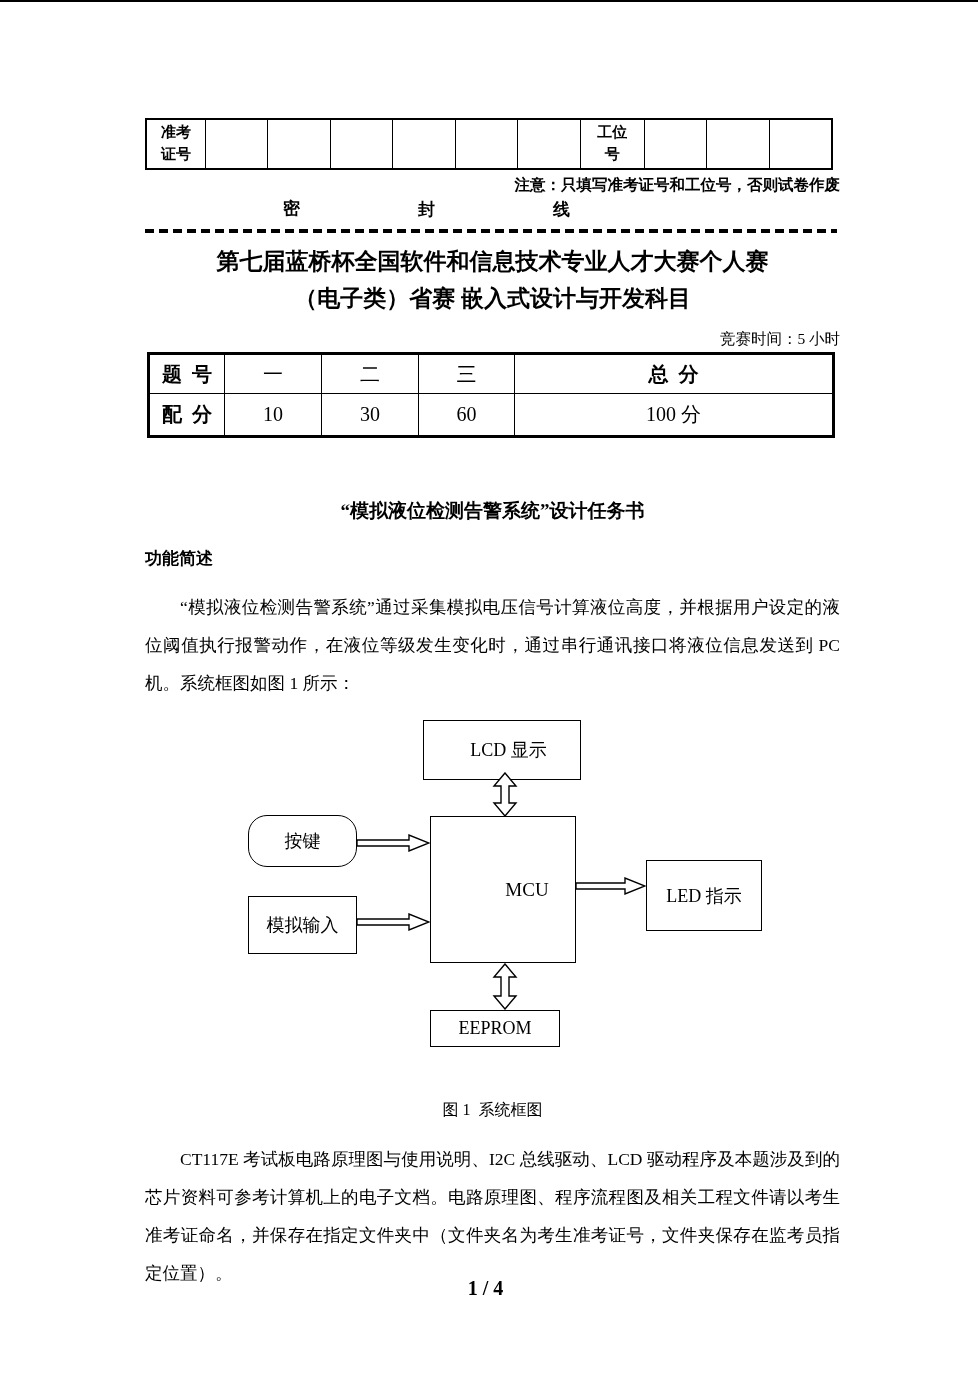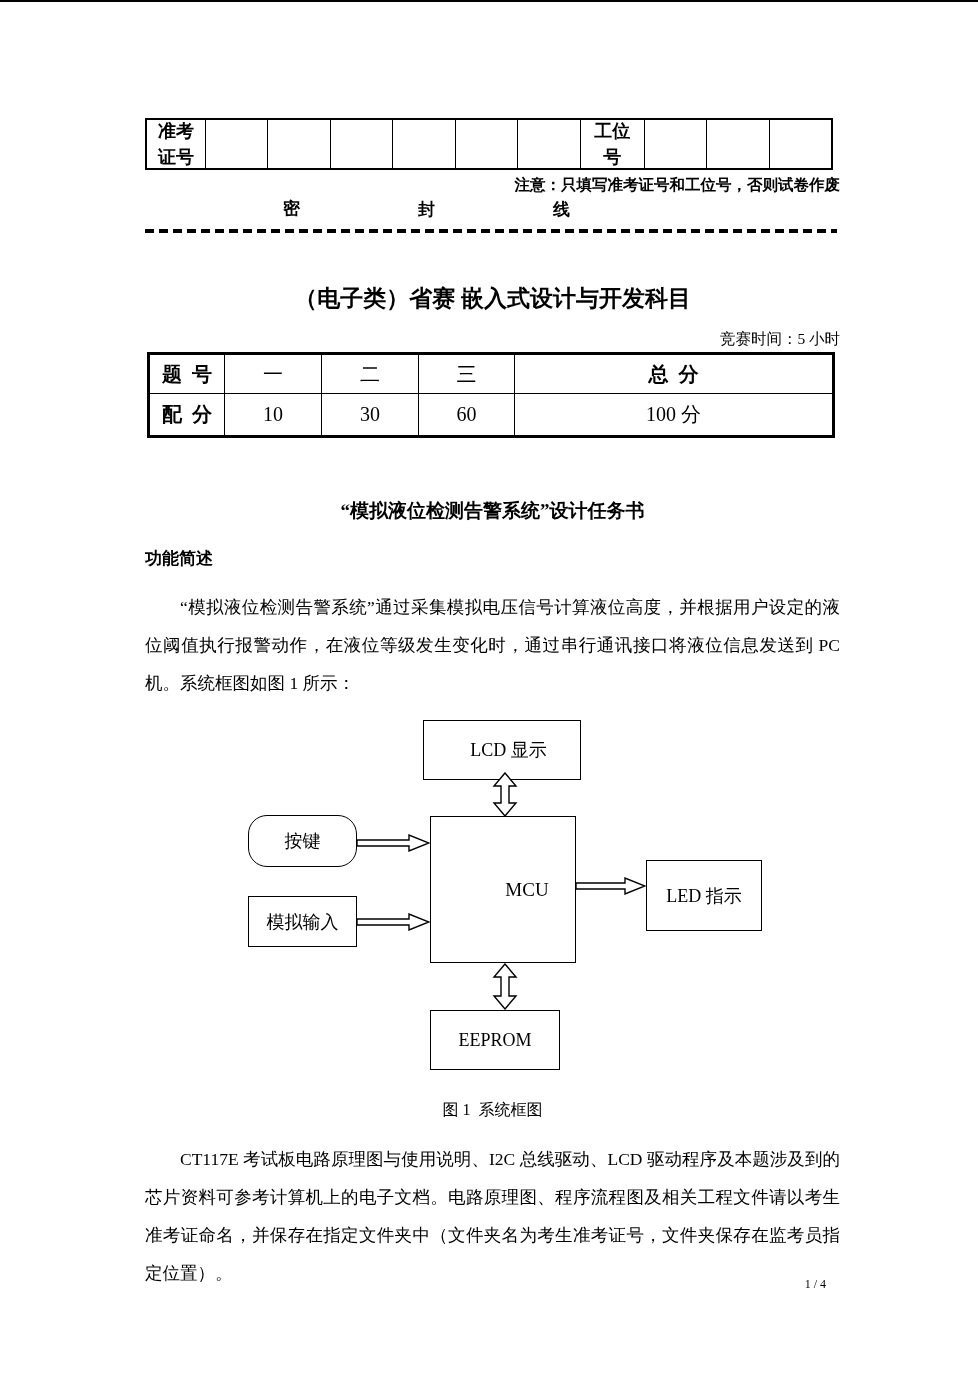--- a/index.html
+++ b/index.html
@@ -19,21 +19,21 @@
   .exam-table{
     left:145px;top:118px;width:688px;height:52px;
     display:flex;border:2px solid #000;box-sizing:border-box;
   }
   .exam-table .cell{
     border-left:1px solid #000;flex:1 1 auto;box-sizing:border-box;
   }
   .exam-table .cell:first-child{border-left:none;}
   .exam-table .lbl{
     flex:0 0 auto;display:flex;align-items:center;justify-content:center;
-    font-weight:bold;font-size:18px;line-height:1.45;text-align:center;
+    font-weight:bold;font-size:15px;line-height:1.45;text-align:center;
     white-space:pre-line;
   }
   .exam-table .lbl1{width:58px;}
   .exam-table .lbl2{width:64px;}
 
   .notice{
     left:145px;top:175px;width:695px;text-align:right;
     font-weight:bold;font-size:15.5px;
   }
   .seal-char{font-weight:bold;font-size:17px;}
@@ -79,26 +79,26 @@
   .diagram{left:145px;top:710px;width:695px;height:365px;}
   .dbox{
     position:absolute;border:1.5px solid #000;box-sizing:border-box;
     display:flex;align-items:center;justify-content:center;
     font-size:18px;background:#fff;
   }
   .b-lcd{left:278px;top:10px;width:158px;height:60px;padding-left:13px;}
   .b-keys{left:103px;top:105px;width:109px;height:52px;border-radius:19px;}
   .b-mcu{left:285px;top:106px;width:146px;height:147px;font-size:19px;padding-left:48px;}
   .b-led{left:501px;top:150px;width:116px;height:71px;}
-  .b-analog{left:103px;top:186px;width:109px;height:51px;}
-  .b-eeprom{left:285px;top:300px;width:130px;height:60px;}
+  .b-analog{left:103px;top:186px;width:109px;height:58px;}
+  .b-eeprom{left:285px;top:300px;width:130px;height:37px;}
   .arr{position:absolute;}
 
   .fig-caption{left:145px;top:1100px;width:695px;text-align:center;font-size:16px;}
-  .page-num{left:145px;top:1277px;width:681px;text-align:right;font-weight:normal;font-size:12px;}
+  .page-num{left:145px;top:1277px;width:681px;text-align:center;font-weight:bold;font-size:20px;}
 </style>
 </head>
 <body>
 
 <div class="page">
 
   <div class="abs top-strip"></div>
 
   <div class="abs exam-table">
     <div class="cell lbl lbl1">准考
@@ -117,20 +117,21 @@
   </div>
 
   <div class="abs notice">注意：只填写准考证号和工位号，否则试卷作废</div>
 
   <span class="abs seal-char" style="left:283px;top:197px;">密</span>
   <span class="abs seal-char" style="left:418px;top:198px;">封</span>
   <span class="abs seal-char" style="left:553px;top:198px;">线</span>
 
   <div class="abs dash-line"></div>
 
+  <div class="abs main-title t1">第七届蓝桥杯全国软件和信息技术专业人才大赛个人赛</div>
   <div class="abs main-title t2">（电子类）省赛 嵌入式设计与开发科目</div>
   <div class="abs duration">竞赛时间：5 小时</div>
 
   <table class="abs score-table">
     <tbody>
         <tr>
       <td style="width:76px" class="rowlbl">题&nbsp;&nbsp;号</td>
       <td style="width:97px">一</td>
       <td style="width:97px">二</td>
       <td style="width:96px">三</td>

